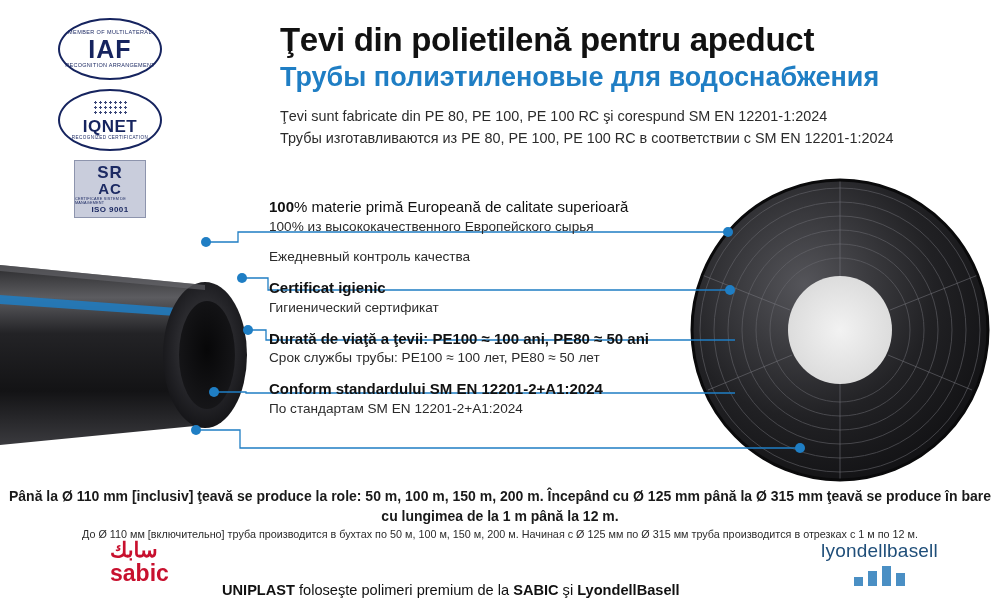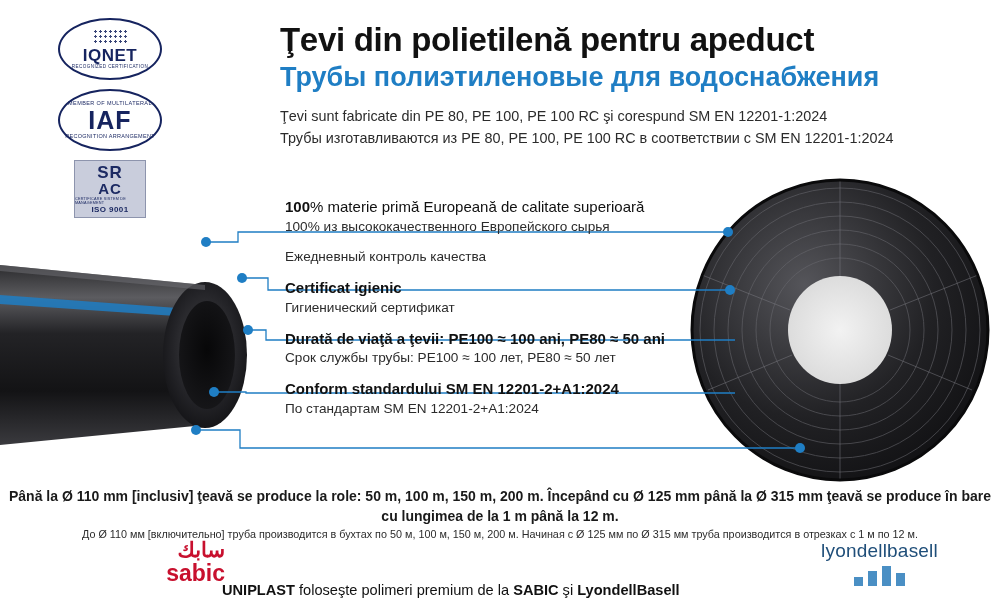--- a/index.html
+++ b/index.html
@@ -119,21 +119,21 @@
   }
   .coil-right {
     position: absolute;
     right: 0; top: 175px;
     width: 310px; height: 310px;
   }
 
   
   .features {
     position: absolute;
-    left: 285px; top: 198px;
+    left: 269px; top: 198px;
     width: 430px;
   }
   .feature { margin-bottom: 13px; }
   .feature .ro {
     font-size: 15px;
     font-weight: bold;
     color: #111;
     line-height: 1.25;
     white-space: nowrap;
   }
@@ -175,21 +175,21 @@
 
   
   .footer {
     position: absolute;
     left: 0; top: 533px;
     width: 1000px; height: 67px;
   }
   .sabic-logo {
     position: absolute;
     left: 110px; top: 5px;
-    width: 115px; text-align: right;
+    width: 115px; text-align: left;
     color: #c8102e;
   }
   .sabic-logo .ar {
     font-size: 21px; font-weight: bold; letter-spacing: 1px; line-height: 1.1;
   }
   .sabic-logo .en {
     font-size: 23px; font-weight: bold; line-height: 1; margin-top: 1px;
   }
   .footer-text {
     position: absolute;
@@ -218,29 +218,29 @@
     display: flex; justify-content: center; align-items: flex-end; gap: 5px; height: 20px;
   }
   .lyb-bars i { display: block; width: 9px; background: #4a8fc4; }
 </style>
 </head>
 <body>
 
 <div id="page">
 
   <div class="badges">
+    <div class="badge badge-iaf">
+      <div class="ring-top">MEMBER OF MULTILATERAL</div>
+      <div class="main">IAF</div>
+      <div class="ring-bot">RECOGNITION ARRANGEMENT</div>
+    </div>
     <div class="badge badge-iqnet">
       <div class="dots"></div>
       <div class="main">IQNET</div>
       <div class="sub">RECOGNIZED CERTIFICATION</div>
-    </div>
-    <div class="badge badge-iaf">
-      <div class="ring-top">MEMBER OF MULTILATERAL</div>
-      <div class="main">IAF</div>
-      <div class="ring-bot">RECOGNITION ARRANGEMENT</div>
     </div>
     <div class="badge badge-sr">
       <div class="l1">SR</div>
       <div class="l2">AC</div>
       <div class="l3">CERTIFICARE SISTEM DE MANAGEMENT</div>
       <div class="l4">ISO 9001</div>
     </div>
   </div>
 
   <div class="header">

